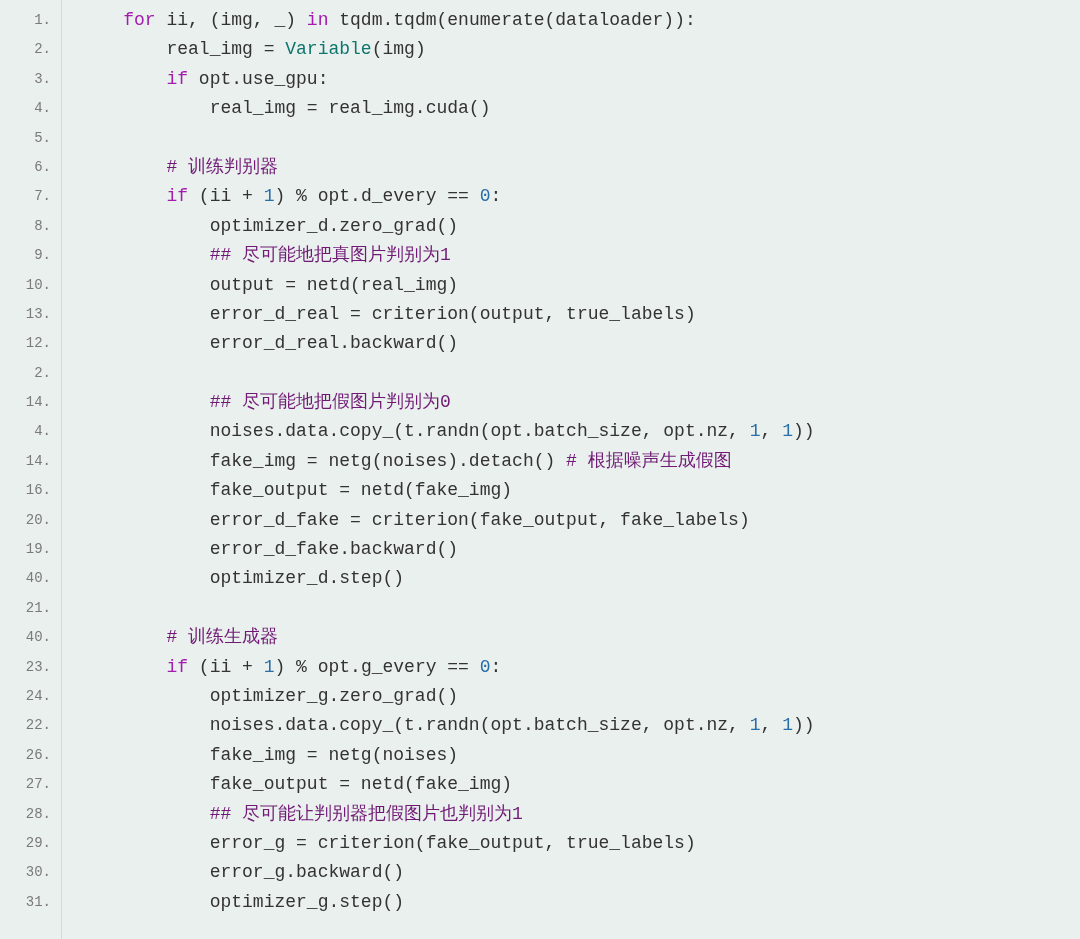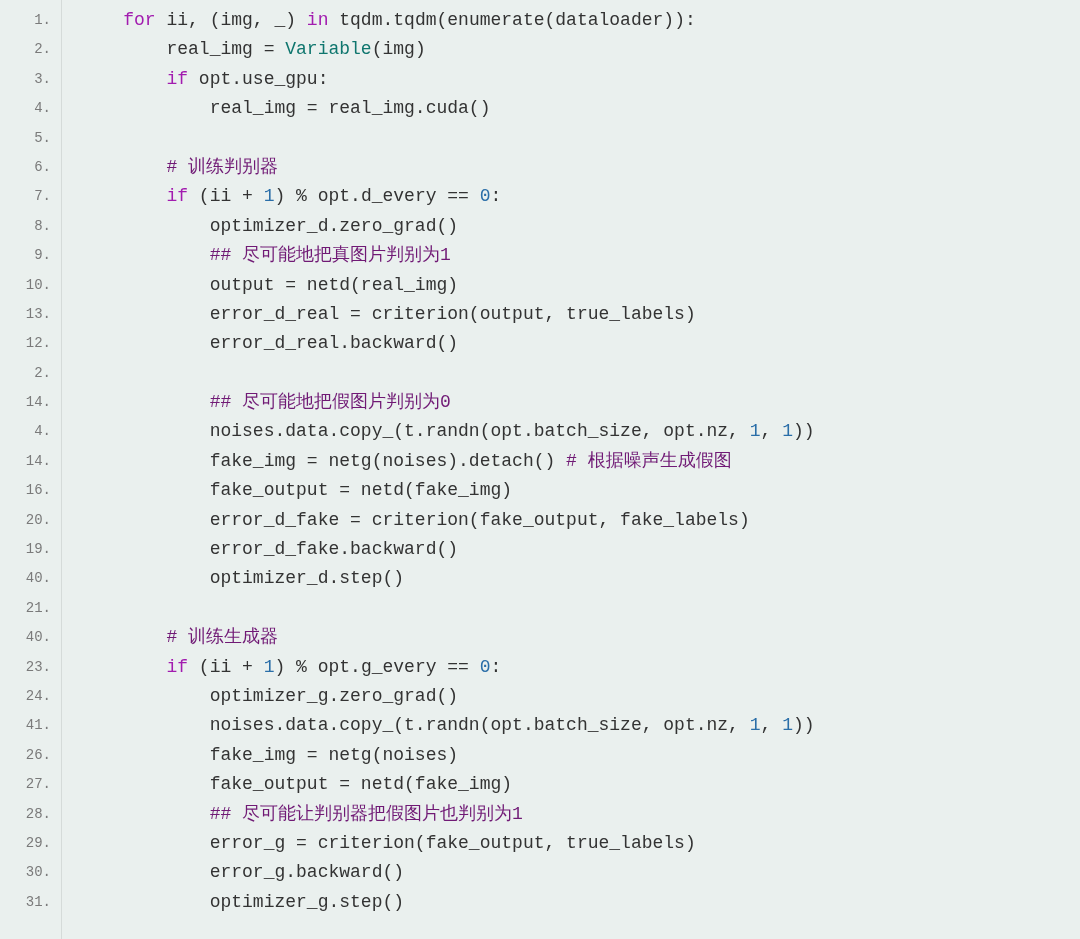--- a/index.html
+++ b/index.html
@@ -69,21 +69,21 @@
       <div class="ln">4.</div>
       <div class="ln">14.</div>
       <div class="ln">16.</div>
       <div class="ln">20.</div>
       <div class="ln">19.</div>
       <div class="ln">40.</div>
       <div class="ln">21.</div>
       <div class="ln">40.</div>
       <div class="ln">23.</div>
       <div class="ln">24.</div>
-      <div class="ln">41.</div>
+      <div class="ln">22.</div>
       <div class="ln">26.</div>
       <div class="ln">27.</div>
       <div class="ln">28.</div>
       <div class="ln">29.</div>
       <div class="ln">30.</div>
       <div class="ln">31.</div>
     </div>
   <div class="code"><div class="line">    <span class="tok-keyword">for</span><span> ii, (img, _) </span><span class="tok-keyword">in</span><span> tqdm.tqdm(enumerate(dataloader)):</span></div><div class="line">        <span>real_img = </span><span class="tok-class">Variable</span><span>(img)</span></div><div class="line">        <span class="tok-keyword">if</span><span> opt.use_gpu:</span></div><div class="line">            <span>real_img = real_img.cuda()</span></div><div class="line"></div><div class="line">        <span class="tok-comment"># 训练判别器</span></div><div class="line">        <span class="tok-keyword">if</span><span> (ii + </span><span class="tok-num">1</span><span>) % opt.d_every == </span><span class="tok-num">0</span><span>:</span></div><div class="line">            <span>optimizer_d.zero_grad()</span></div><div class="line">            <span class="tok-comment">## 尽可能地把真图片判别为1</span></div><div class="line">            <span>output = netd(real_img)</span></div><div class="line">            <span>error_d_real = criterion(output, true_labels)</span></div><div class="line">            <span>error_d_real.backward()</span></div><div class="line"></div><div class="line">            <span class="tok-comment">## 尽可能地把假图片判别为0</span></div><div class="line">            <span>noises.data.copy_(t.randn(opt.batch_size, opt.nz, </span><span class="tok-num">1</span><span>, </span><span class="tok-num">1</span><span>))</span></div><div class="line">            <span>fake_img = netg(noises).detach() </span><span class="tok-comment"># 根据噪声生成假图</span></div><div class="line">            <span>fake_output = netd(fake_img)</span></div><div class="line">            <span>error_d_fake = criterion(fake_output, fake_labels)</span></div><div class="line">            <span>error_d_fake.backward()</span></div><div class="line">            <span>optimizer_d.step()</span></div><div class="line"></div><div class="line">        <span class="tok-comment"># 训练生成器</span></div><div class="line">        <span class="tok-keyword">if</span><span> (ii + </span><span class="tok-num">1</span><span>) % opt.g_every == </span><span class="tok-num">0</span><span>:</span></div><div class="line">            <span>optimizer_g.zero_grad()</span></div><div class="line">            <span>noises.data.copy_(t.randn(opt.batch_size, opt.nz, </span><span class="tok-num">1</span><span>, </span><span class="tok-num">1</span><span>))</span></div><div class="line">            <span>fake_img = netg(noises)</span></div><div class="line">            <span>fake_output = netd(fake_img)</span></div><div class="line">            <span class="tok-comment">## 尽可能让判别器把假图片也判别为1</span></div><div class="line">            <span>error_g = criterion(fake_output, true_labels)</span></div><div class="line">            <span>error_g.backward()</span></div><div class="line">            <span>optimizer_g.step()</span></div></div>
 </div>
 

